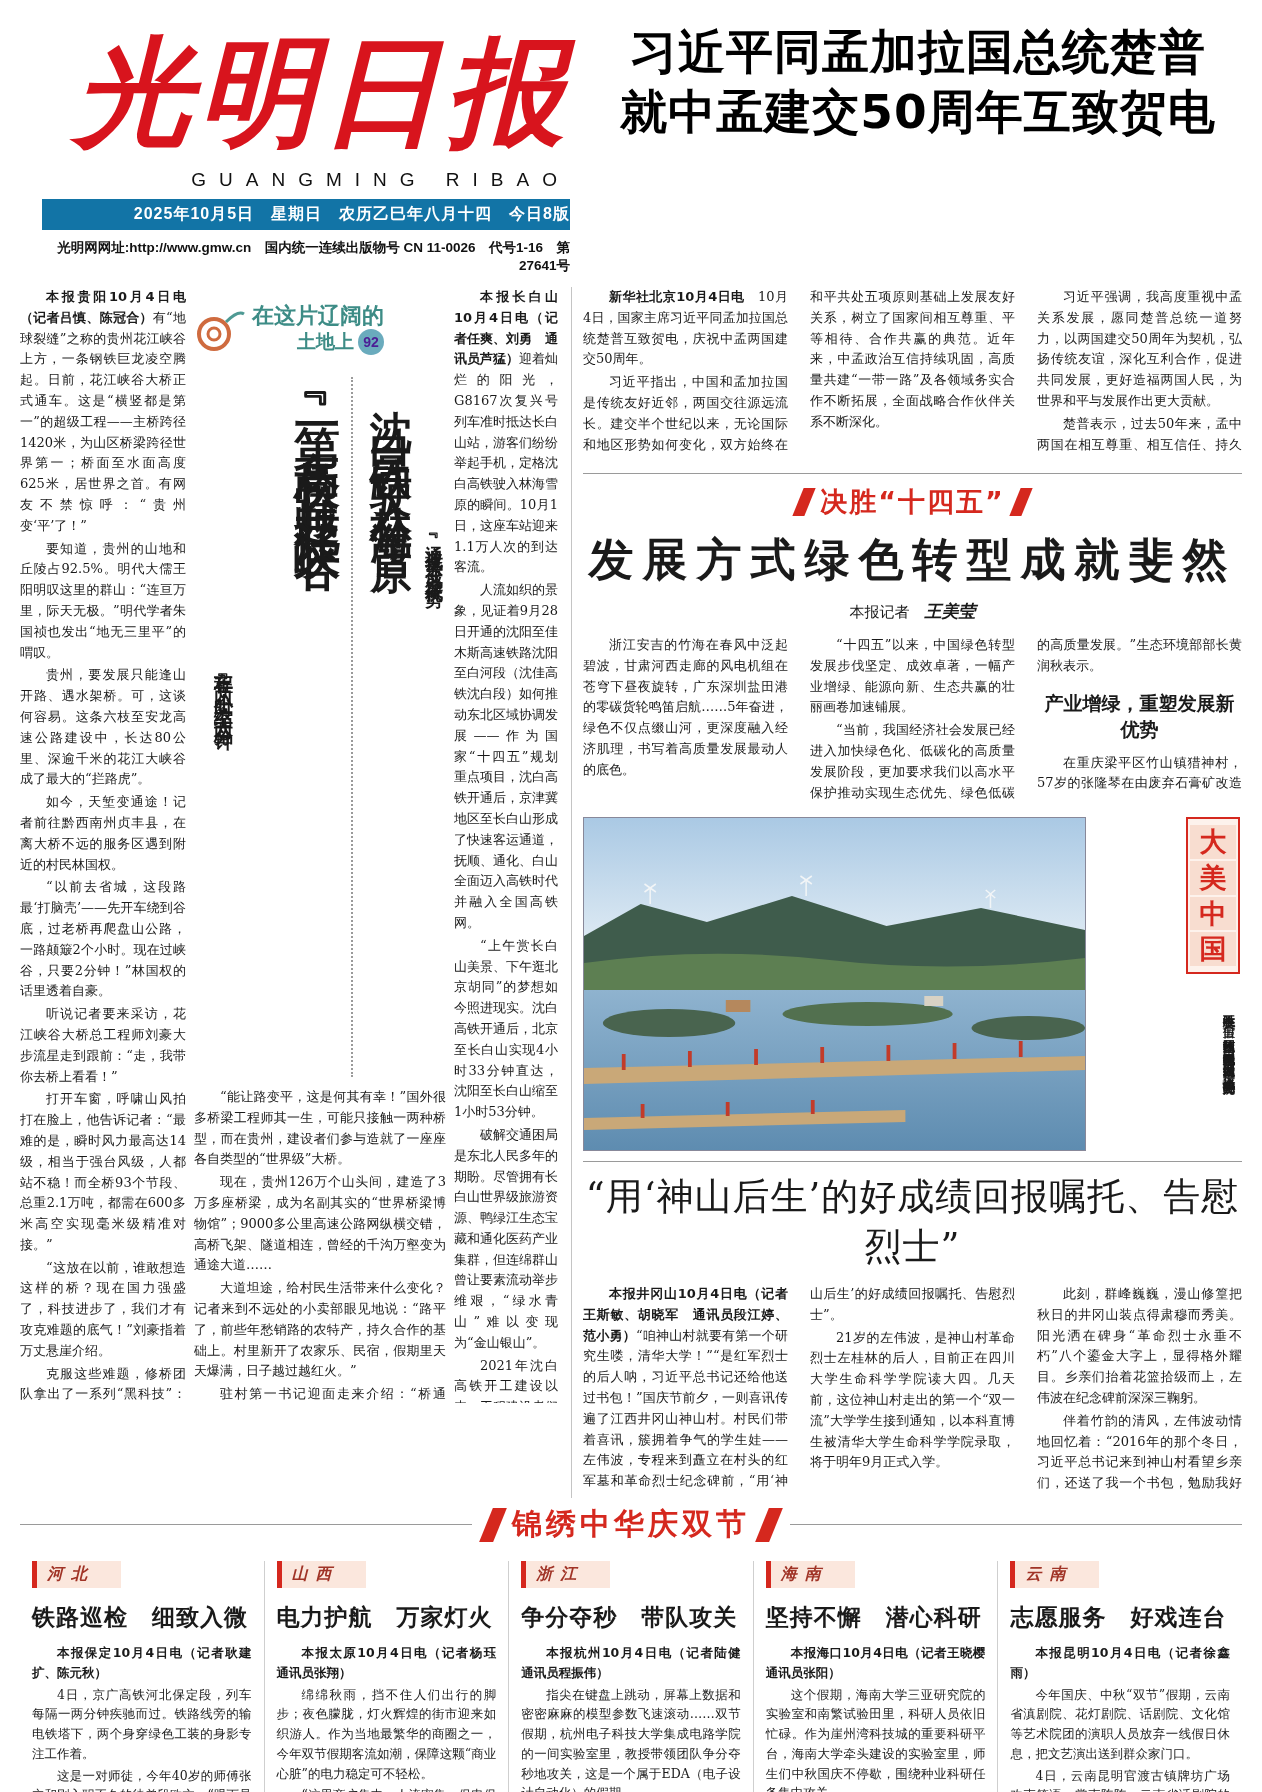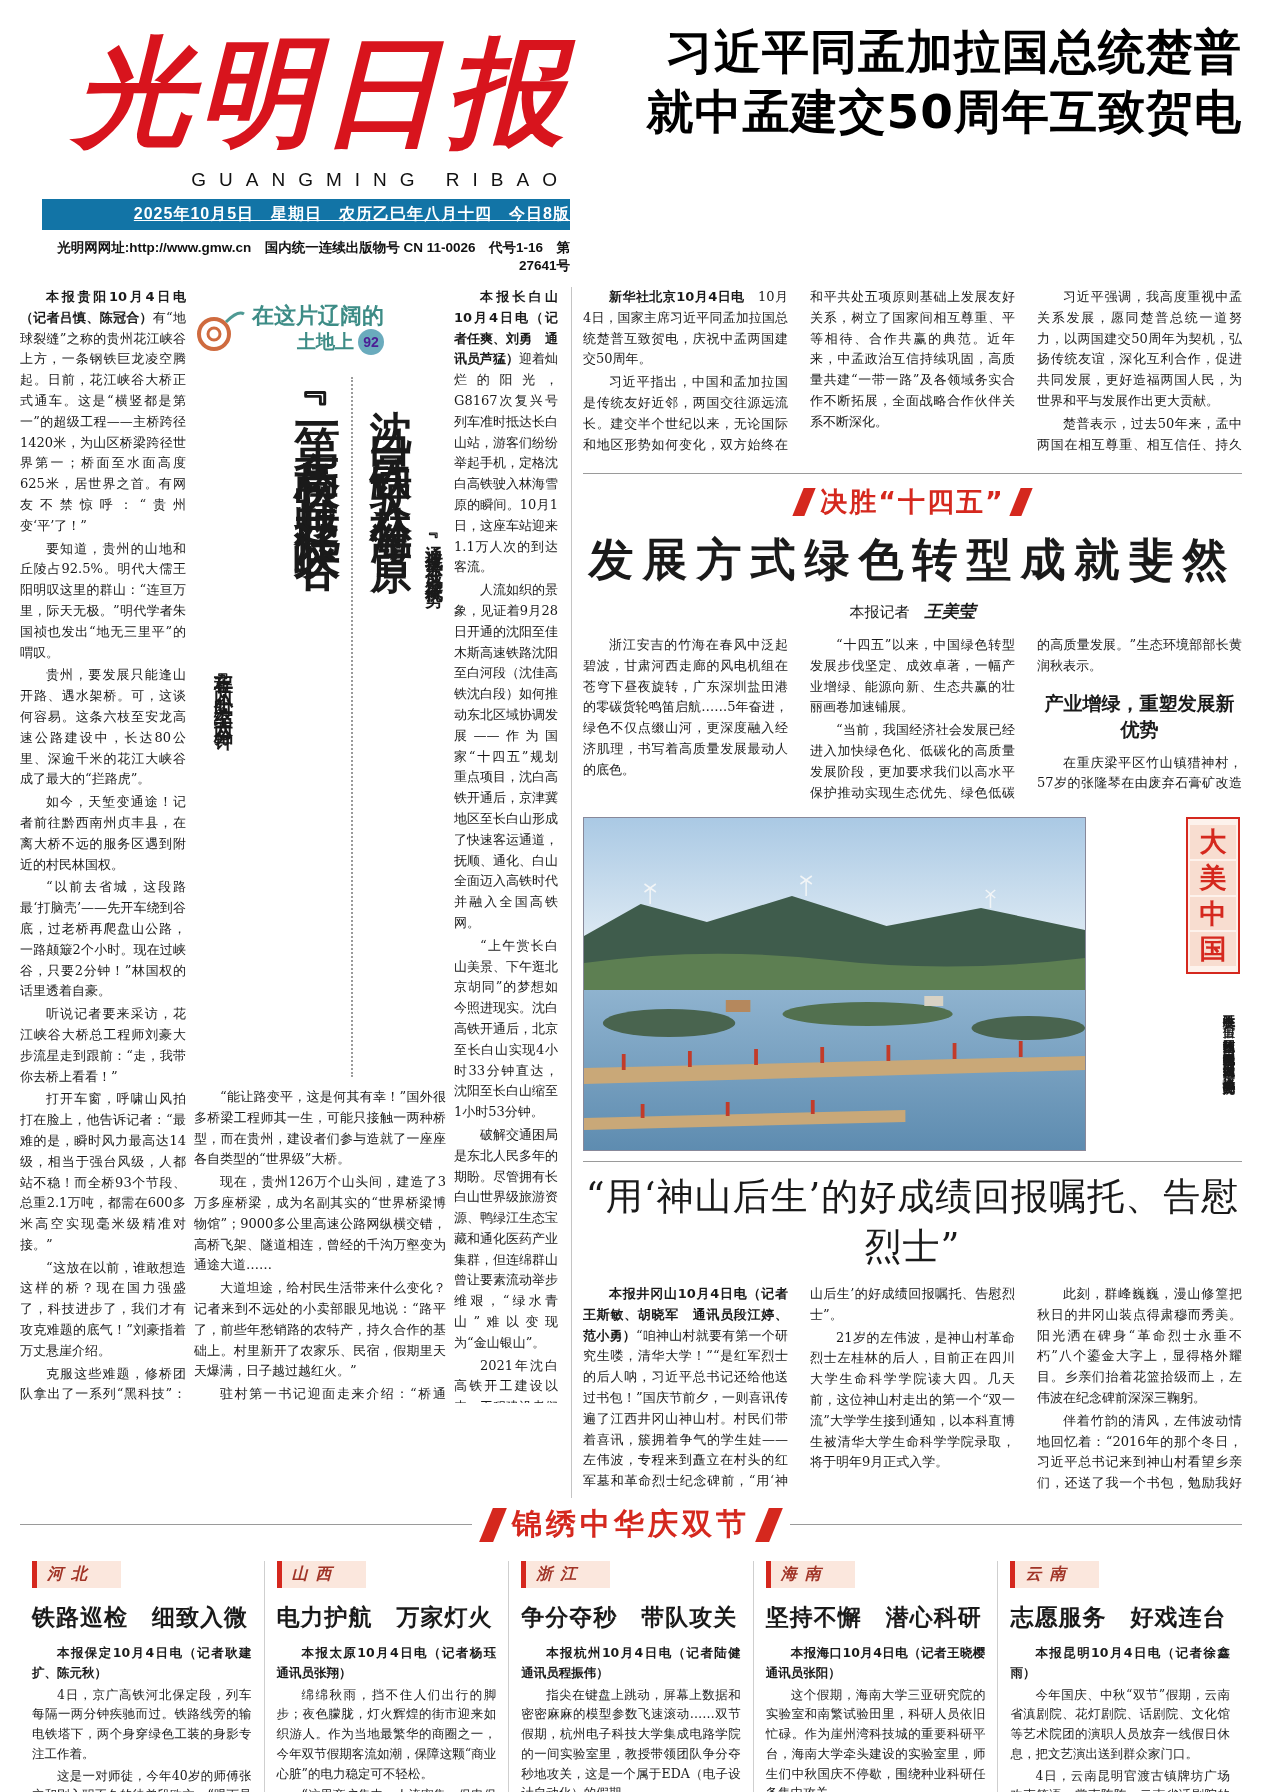--- a/index.html
+++ b/index.html
@@ -11,26 +11,26 @@
   
   .hdr{display:flex;gap:24px;}
   .masthead{width:528px;flex:none;text-align:right;margin-left:22px;}
   .mast-title{
     font-family:"DejaVu Serif", serif;font-weight:700;font-style:italic;
     color:#d8141d;font-size:118px;line-height:1.28;letter-spacing:6px;white-space:nowrap;
   }
   .mast-pinyin{font-family:"Liberation Sans", sans-serif;font-size:19px;letter-spacing:13px;color:#111;margin-top:2px;}
   .date-bar{
     margin-top:8px;background:#1274a6;color:#fff;font-family:"Liberation Sans", sans-serif;
-    font-weight:700;font-size:16px;padding:5px 0;letter-spacing:1px;text-decoration:underline;
+    font-weight:700;font-size:16px;padding:5px 0;letter-spacing:1px;
   }
   .info-line{font-family:"Liberation Sans", sans-serif;font-weight:700;font-size:13.5px;margin-top:9px;color:#111;}
   .hdr-right{flex:1;padding-top:6px;}
   .lead-hl{
-    font-family:"DejaVu Sans", sans-serif;font-weight:900;text-align:right;
+    font-family:"DejaVu Sans", sans-serif;font-weight:900;text-align:center;
     font-size:47px;line-height:1.27;letter-spacing:1px;color:#000;
   }
   .lead-sub{
     font-family:"DejaVu Sans", sans-serif;font-weight:700;text-align:center;
     font-size:24px;margin-top:10px;color:#111;
   }
   
   .para{font-size:13px;line-height:1.6;text-align:justify;text-indent:2em;margin:0 0 2px 0;}
   .para b{font-family:"DejaVu Sans", sans-serif;}
   .dl{font-weight:700;font-family:"DejaVu Sans", sans-serif;}

